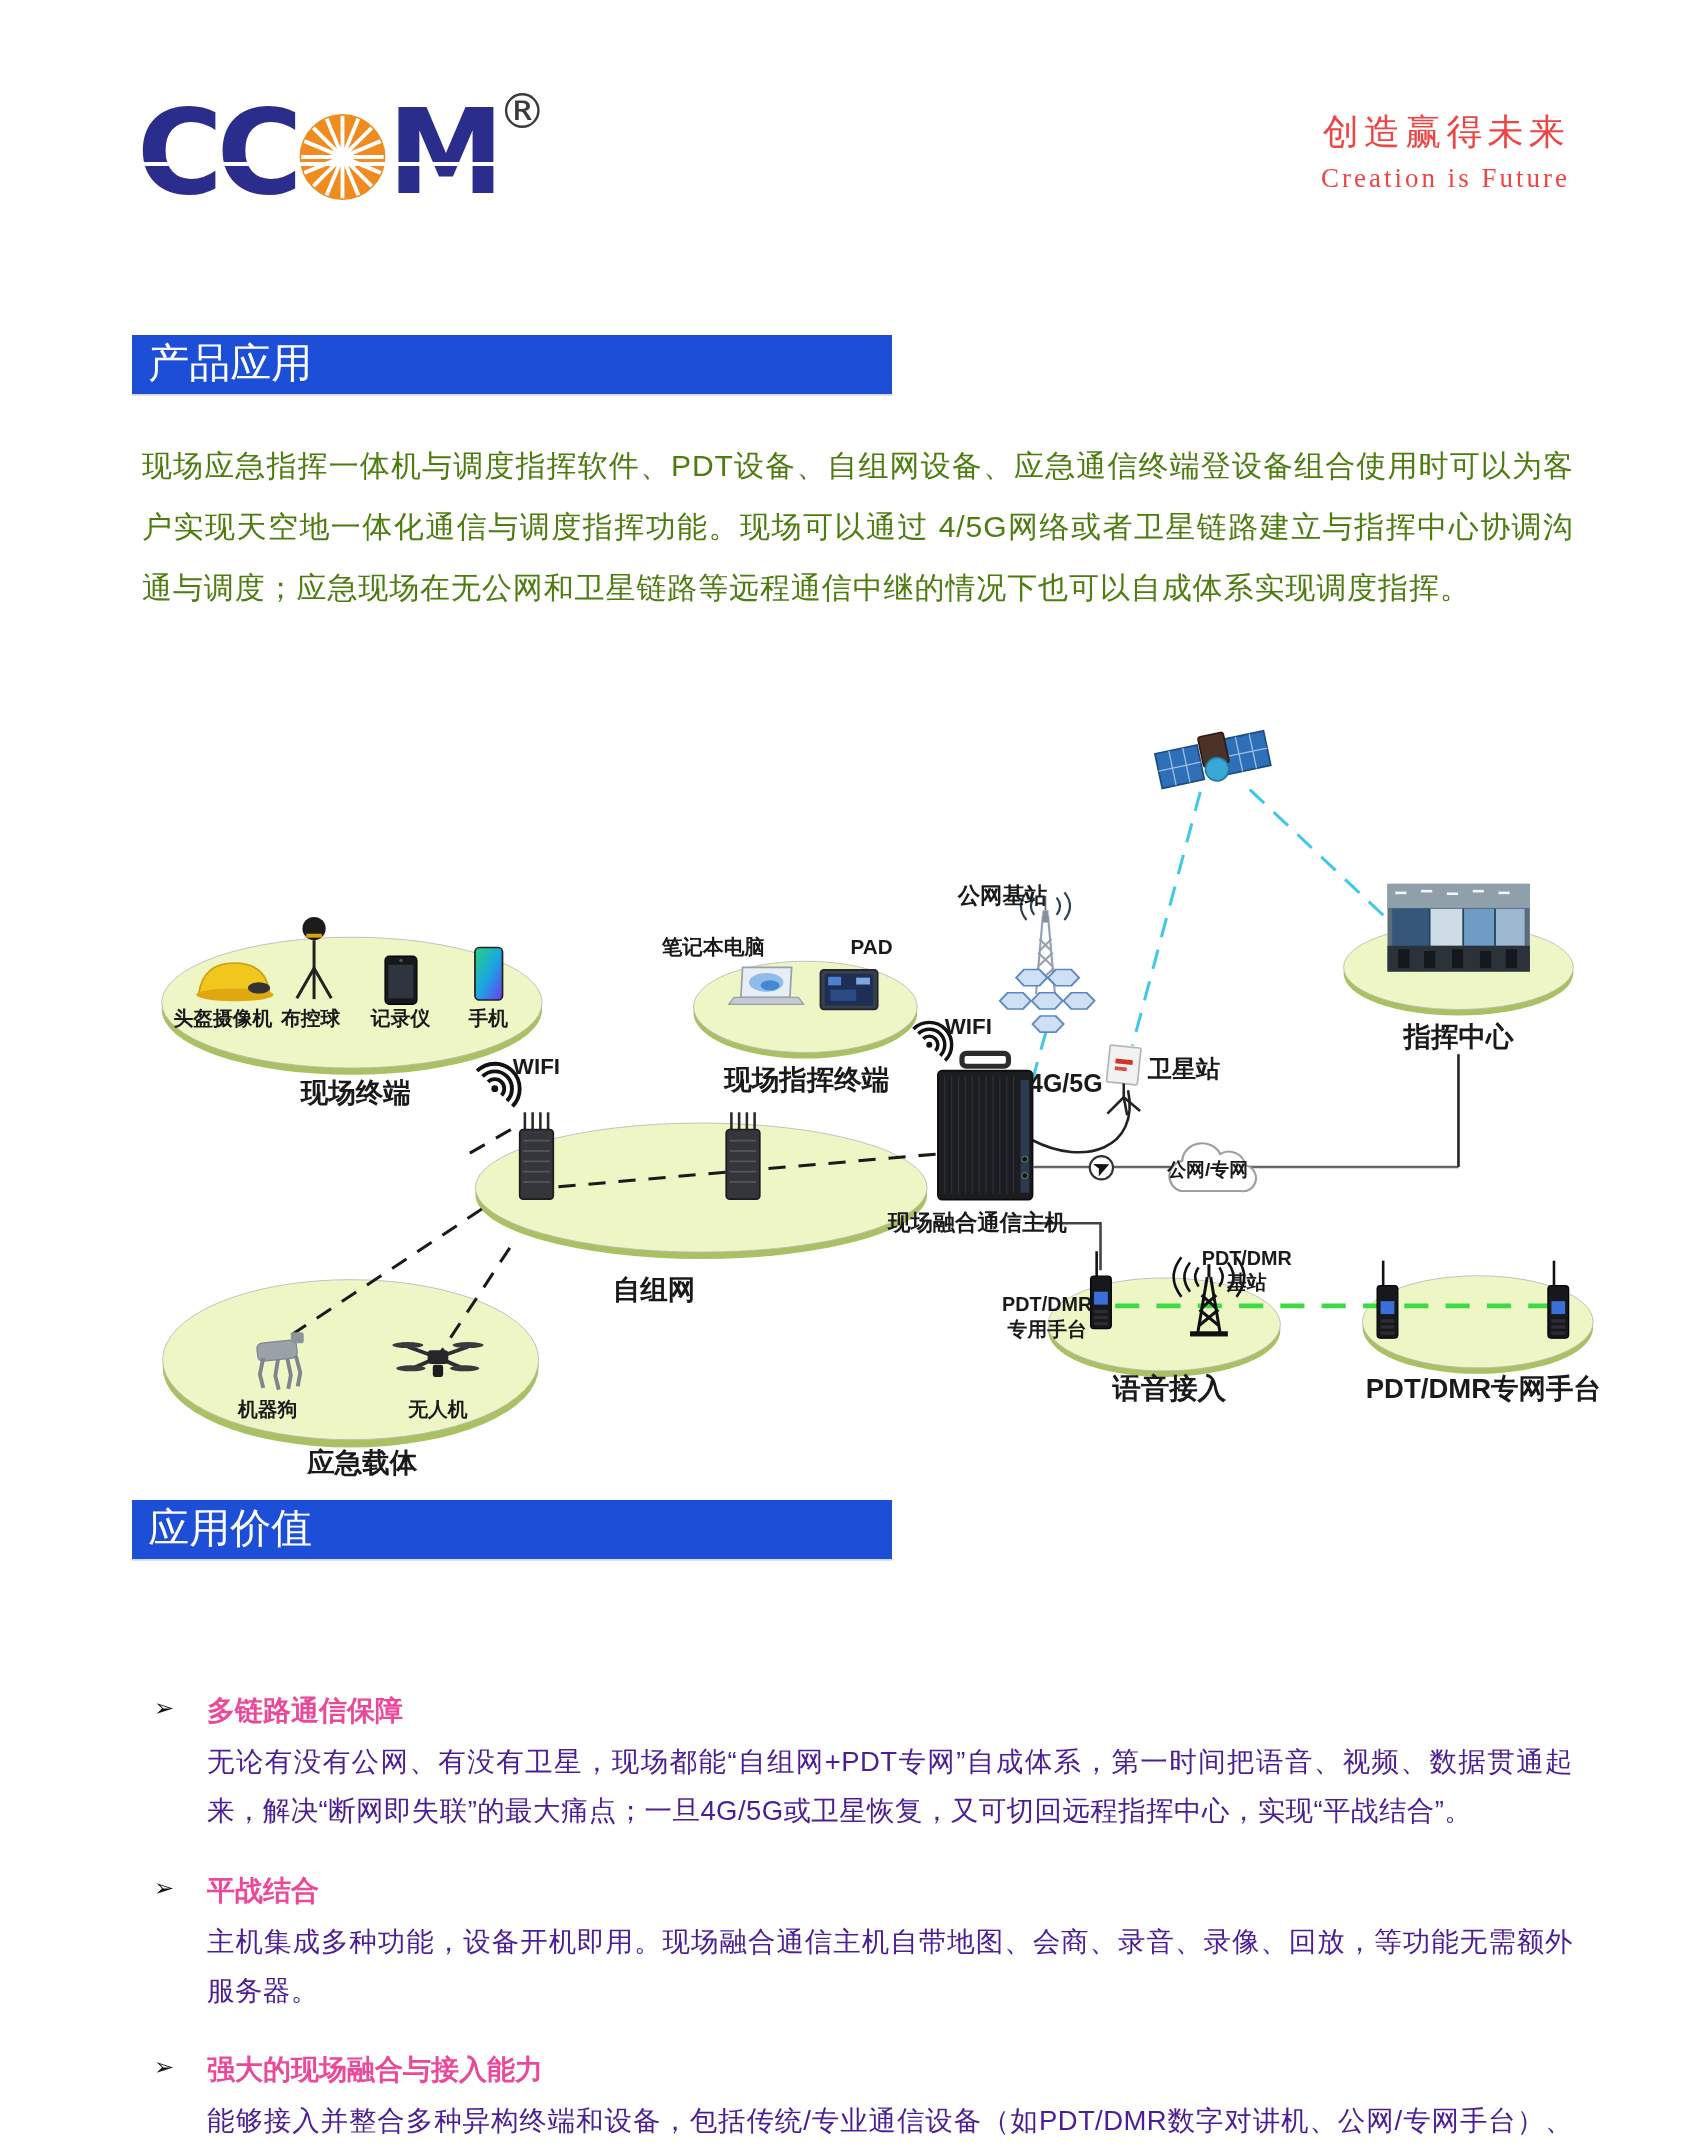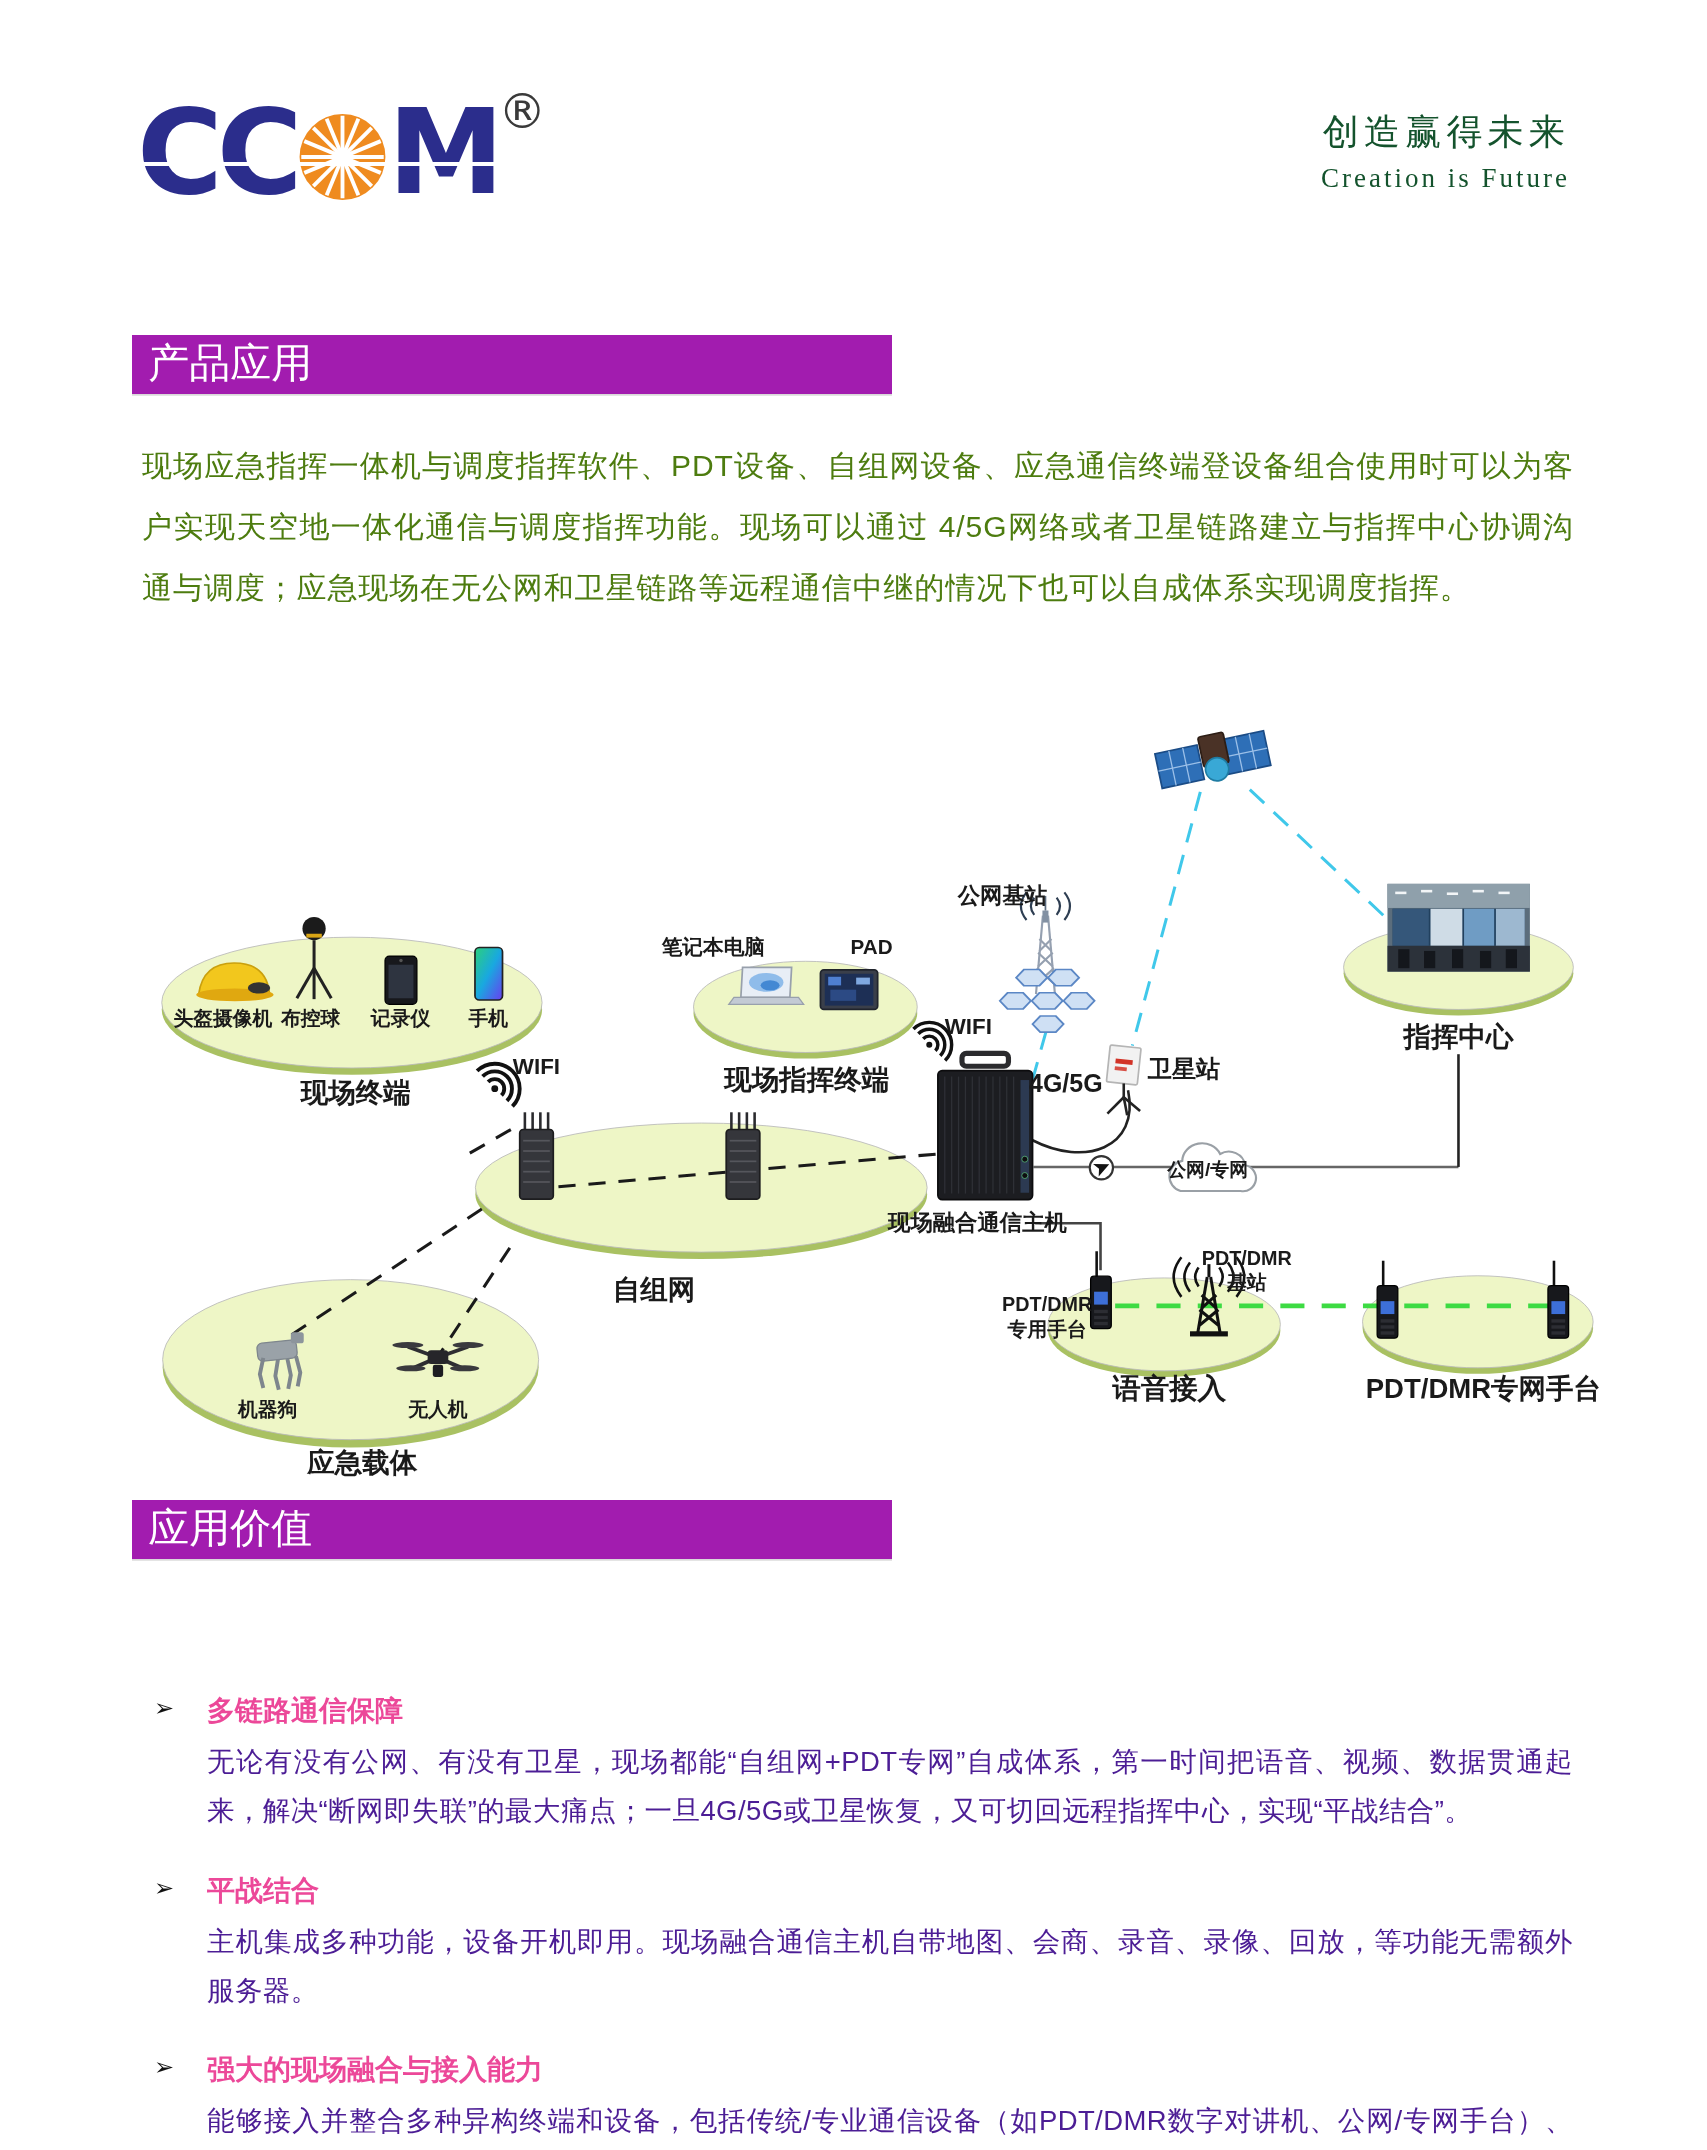--- a/index.html
+++ b/index.html
@@ -8,26 +8,26 @@
   .abs{position:absolute;}
 
   
   .logo{left:137px;top:102px;height:112px;font-family:"DejaVu Sans",sans-serif;
         font-size:117px;line-height:100px;font-weight:800;color:#2b2d8c;letter-spacing:-6px;white-space:nowrap;}
   .logo-sun{display:inline-block;vertical-align:baseline;}
   .logo-sun svg{width:91px;height:91px;transform:translateY(9.5px);}
   .logo-r{display:inline-block;position:relative;top:-65px;font-size:48px;font-weight:400;
           color:#3a3a3a;letter-spacing:0;font-family:"DejaVu Sans",sans-serif;}
   .logo-slit{position:absolute;left:0;top:60px;width:387px;height:3.9px;background:#fff;}
-  .slogan{left:1200px;width:370px;text-align:right;color:#14532d;font-family:"Liberation Serif",serif;}
+  .slogan{left:1200px;width:370px;text-align:right;color:#ef4444;font-family:"Liberation Serif",serif;}
   .slogan-cn{top:108px;font-size:36px;letter-spacing:5.2px;}
   .slogan-en{top:163px;font-size:27px;letter-spacing:3px;}
 
   
-  .bar{left:132px;width:760px;height:59px;background:#a21caf;color:#fff;
+  .bar{left:132px;width:760px;height:59px;background:#1d4ed8;color:#fff;
        font-family:"Liberation Serif",serif;font-size:41px;line-height:56px;
        padding-left:16.3px;box-sizing:border-box;box-shadow:0 1.7px 0 #d9d9d9;}
   .bar1{top:335px;}
   .bar2{top:1500px;}
 
   
   .para{left:142px;top:435px;width:1432px;font-size:30px;line-height:61px;
         text-align:justify;letter-spacing:0.9px;color:#4d7c0f;margin:0;}
 
   

